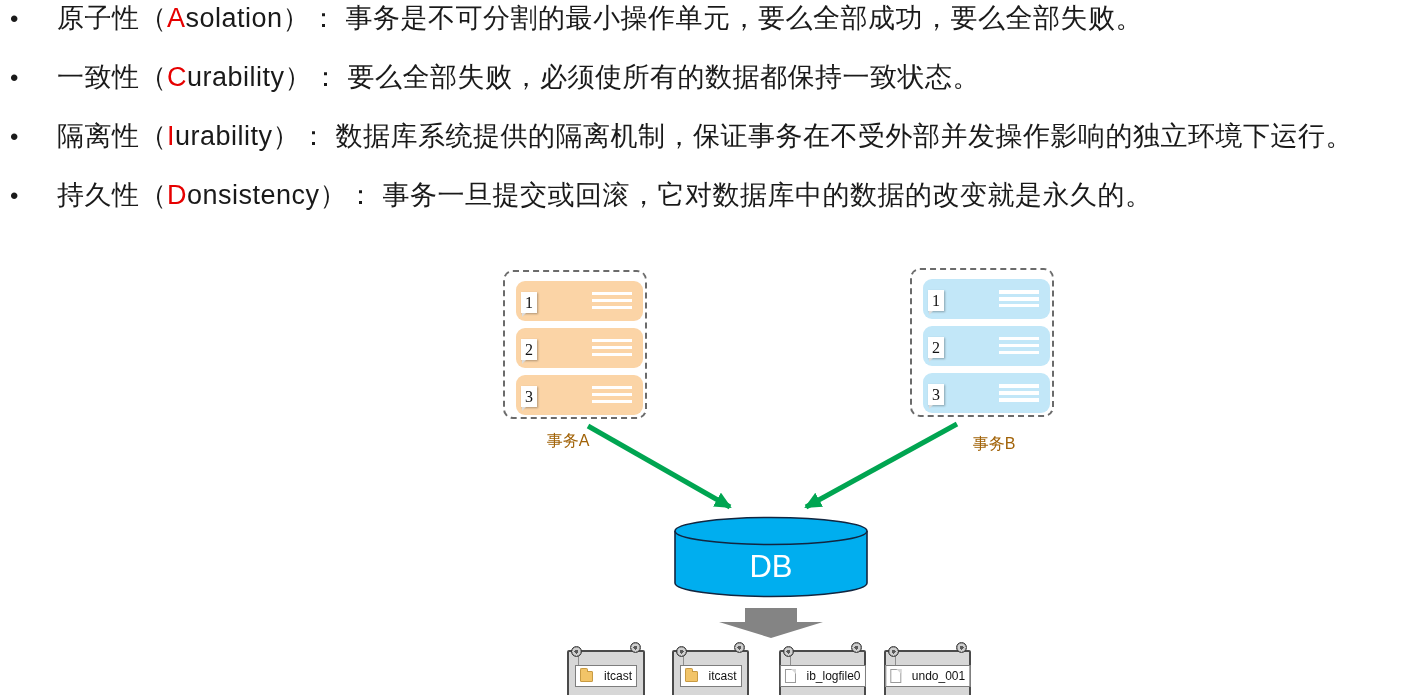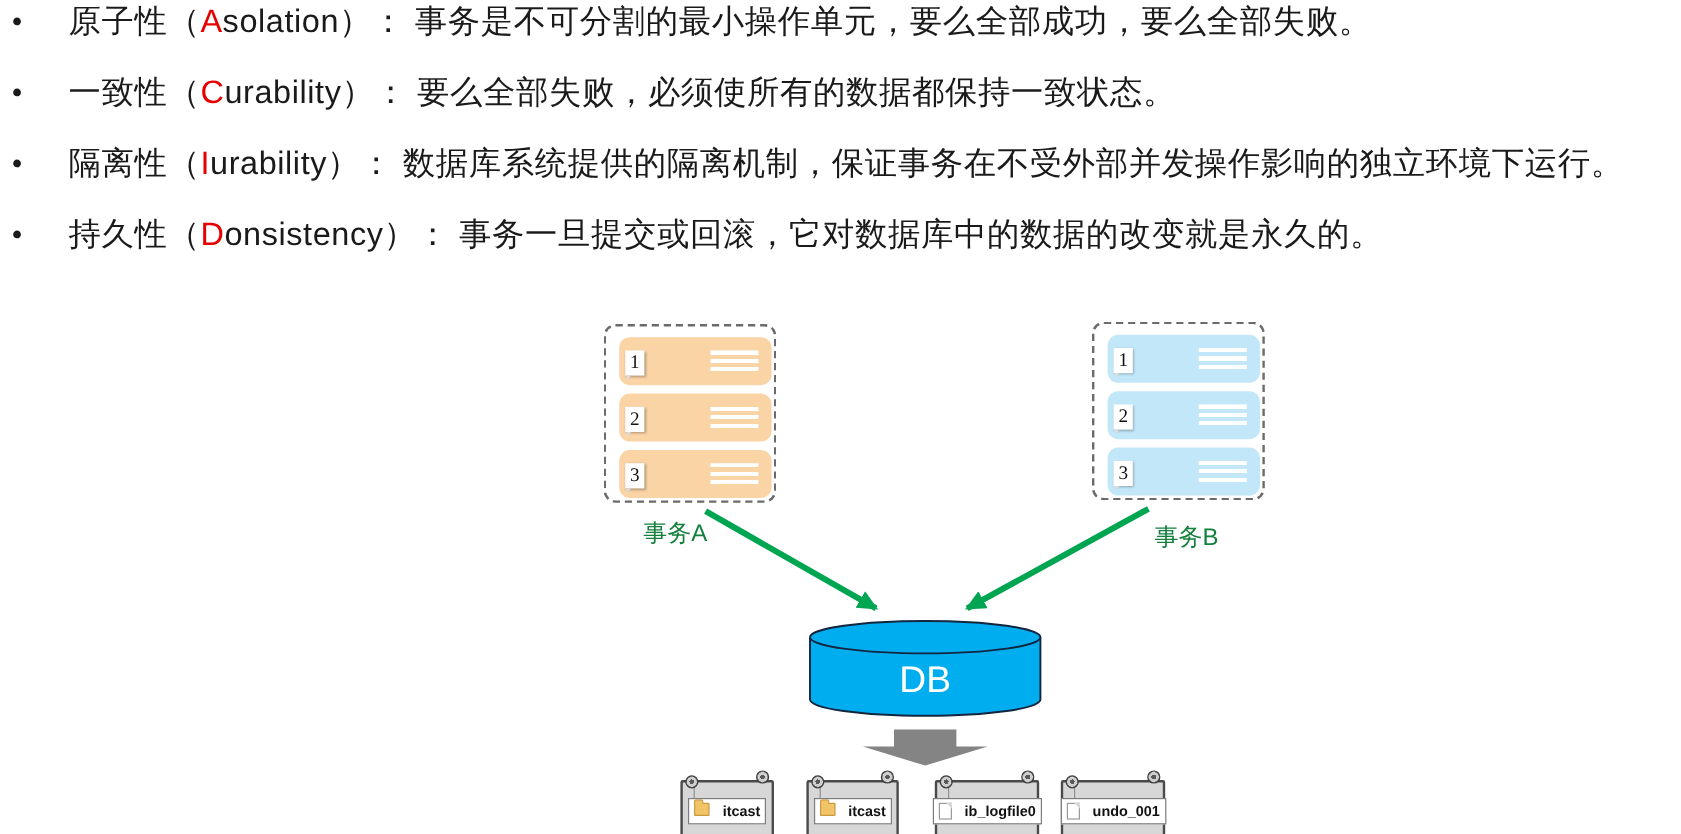--- a/index.html
+++ b/index.html
@@ -35,21 +35,21 @@
   }
   .num-badge::after{
     content:"";position:absolute;left:1px;bottom:-4px;width:0;height:0;
     border-top:4px solid #dcdcdc;border-right:4px solid transparent;
   }
   .text-lines{
     position:absolute;right:11px;top:11px;width:40px;height:17.5px;
     background:repeating-linear-gradient(to bottom,#ffffff 0 3.5px,rgba(255,255,255,0) 3.5px 7px);
   }
   .txn-label{
-    position:absolute;width:64px;font-size:20px;color:#15803d;
+    position:absolute;width:64px;text-align:center;font-size:16px;color:#a16207;
   }
   
   #diagram-svg{position:absolute;left:0;top:0;pointer-events:none;}
   
   .scroll{
     position:absolute;top:650px;height:58px;background:#d7d7d7;
     border:2px solid #4a4a4a;border-radius:2px;box-sizing:border-box;
   }
   .scroll::before{ 
     content:"";position:absolute;left:9px;top:2px;width:1px;height:14px;background:#8f8f8f;
@@ -57,22 +57,22 @@
   .curl{
     position:absolute;width:11px;height:11px;border-radius:50%;
     background:radial-gradient(circle at 50% 50%,#5a5a5a 0 2px,#cfcfcf 2px 4px,#9a9a9a 4px);
     border:1px solid #3c3c3c;box-sizing:border-box;
   }
   .curl.left{left:2px;top:-6px;}
   .curl.right{right:2px;top:-10px;}
   .scroll-label{
     position:absolute;left:50%;transform:translateX(-50%);top:13px;
     background:#ffffff;border:1px solid #7d7d7d;
-    display:flex;align-items:flex-start;gap:11px;padding:3px 4px;
-    font-weight:bold;font-size:12px;color:#111;white-space:nowrap;
+    display:flex;align-items:center;gap:11px;padding:3px 4px;
+    font-weight:normal;font-size:12px;color:#111;white-space:nowrap;
   }
   .folder-glyph{
     position:relative;width:13px;height:11px;background:#f2c468;
     border:1px solid #c89a42;border-radius:1px;box-sizing:border-box;flex:none;
   }
   .folder-glyph::before{
     content:"";position:absolute;top:-4px;left:-1px;width:6px;height:3px;
     background:#f2c468;border:1px solid #c89a42;border-bottom:none;border-radius:2px 2px 0 0;
   }
   .file-glyph{

